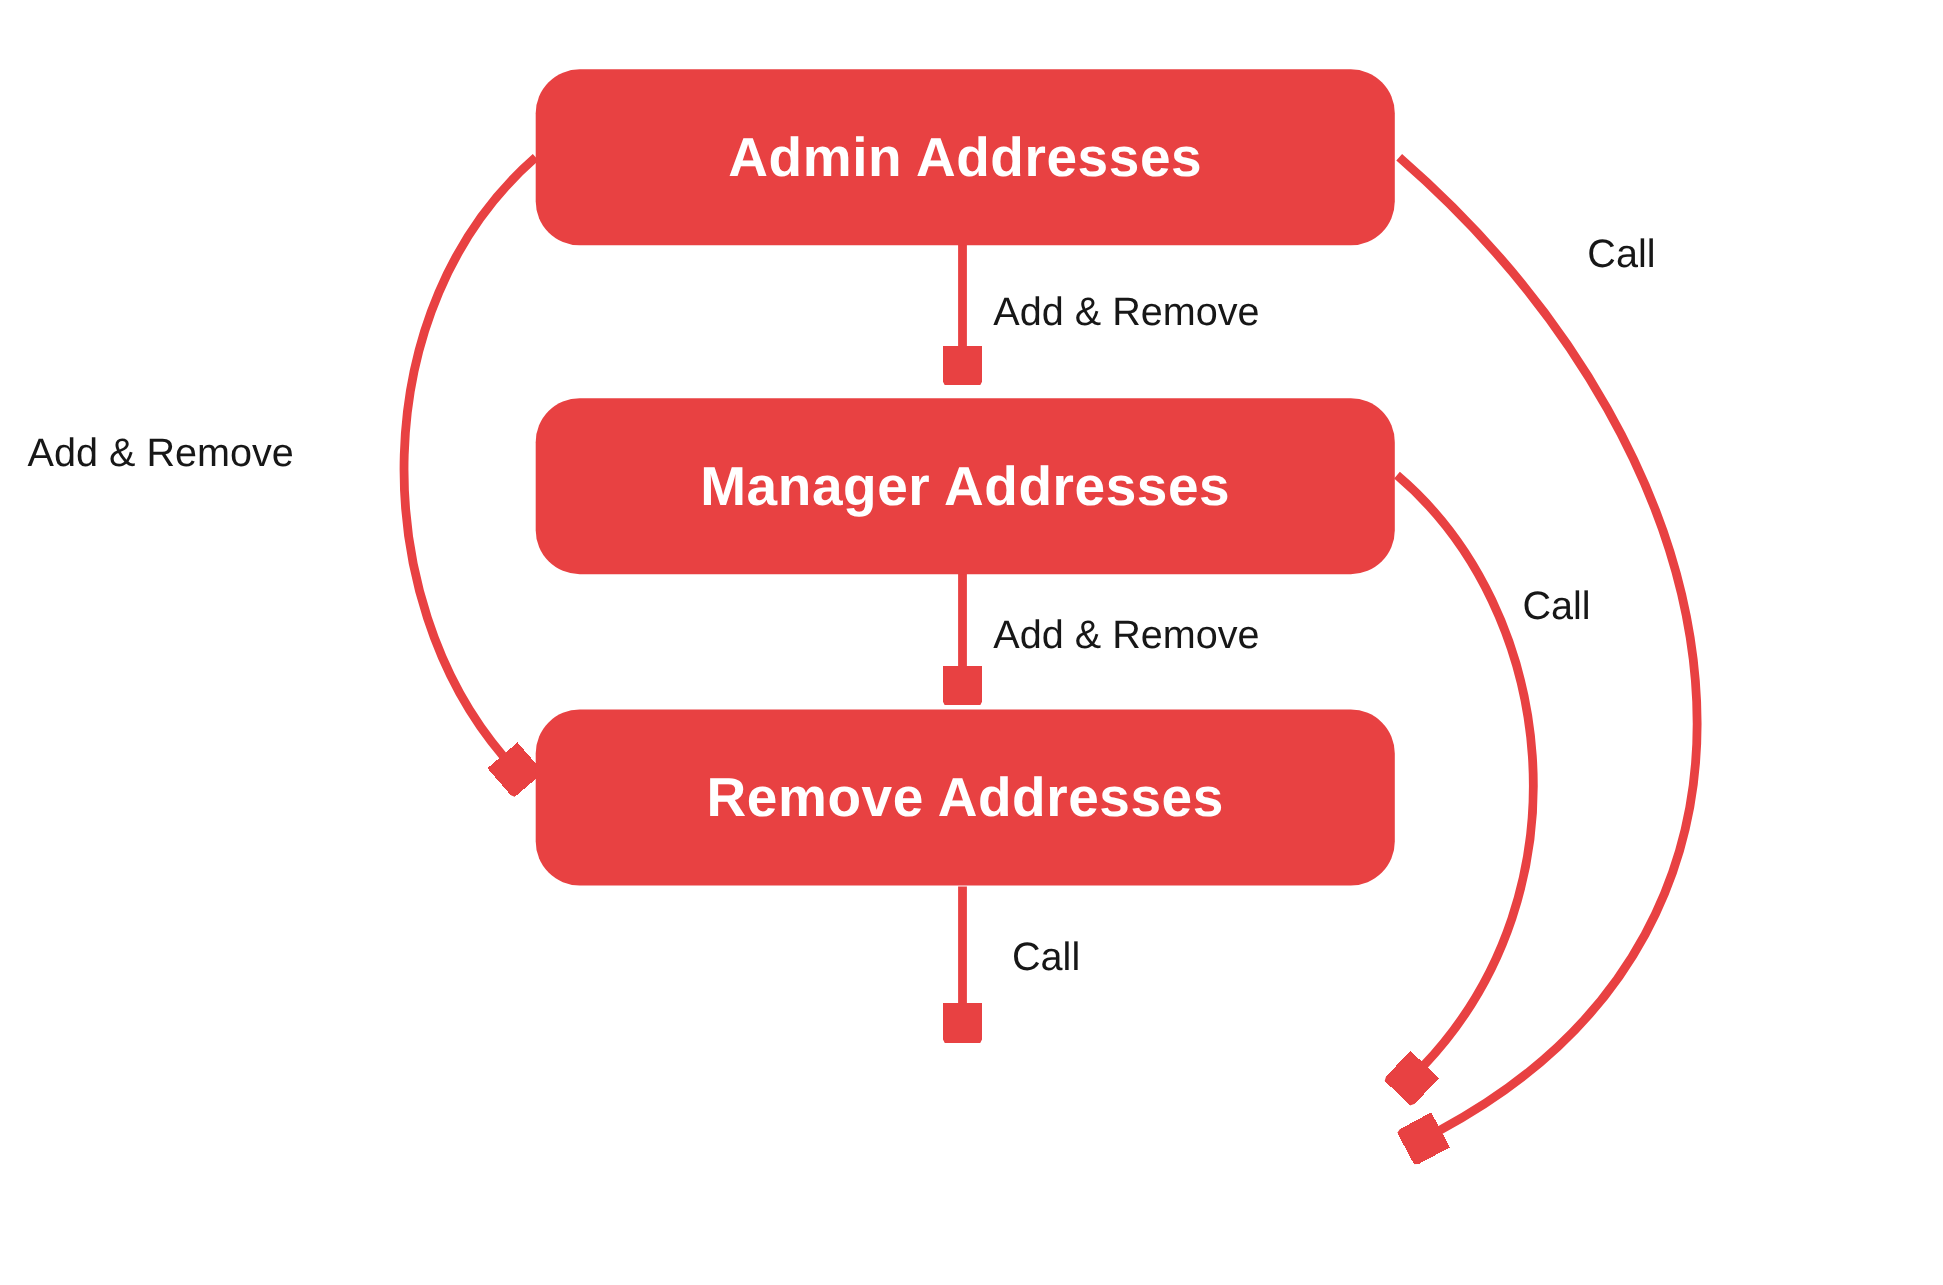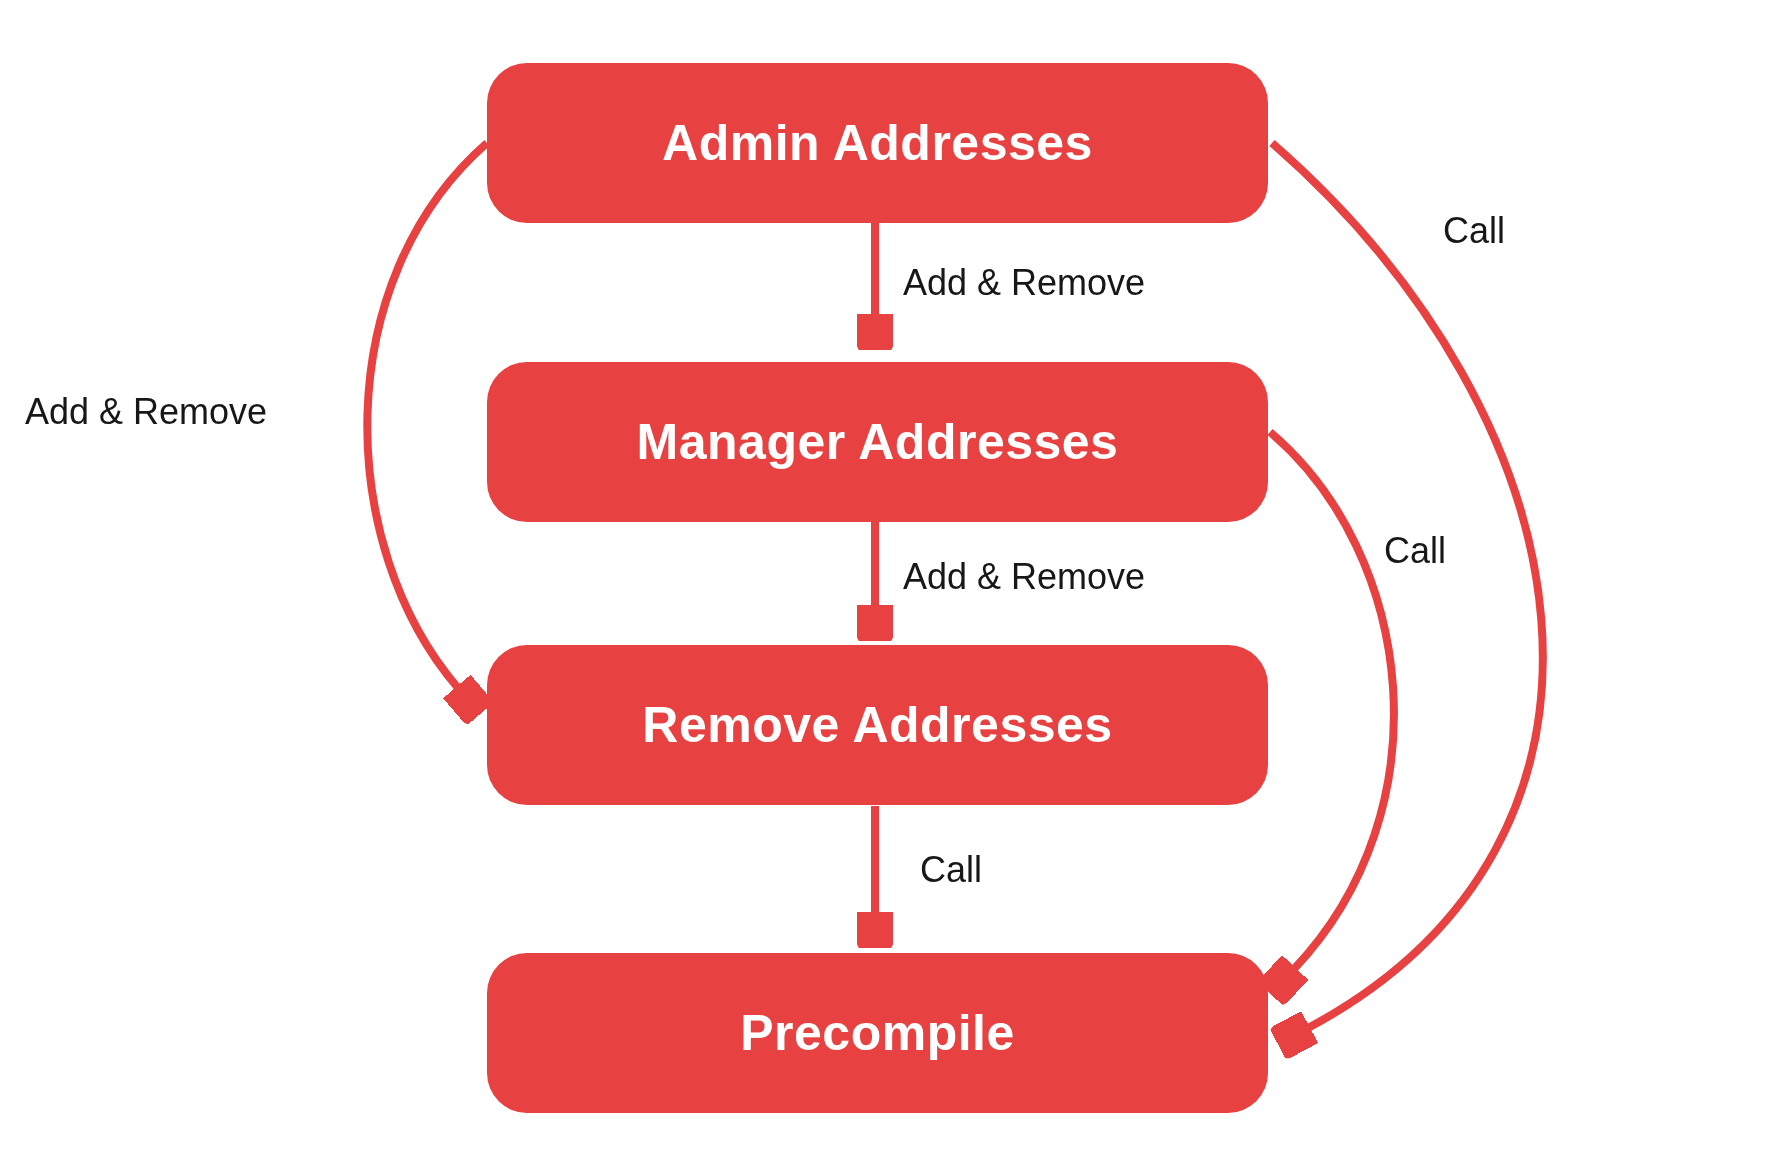--- a/index.html
+++ b/index.html
@@ -91,23 +91,20 @@
   </div>
 
   <div class="node node-manager">
     <span>Manager Addresses</span>
   </div>
 
   <div class="node node-enabled">
     <span>Remove Addresses</span>
   </div>
 
-  <div class="node node-precompile">
-    <span>Precompile</span>
-  </div>
 
   <div class="edge-label label-admin-manager">Add &amp; Remove</div>
 
   <div class="edge-label label-manager-enabled">Add &amp; Remove</div>
 
   <div class="edge-label label-enabled-precomp">Call</div>
 
   <div class="edge-label label-admin-enabled">Add &amp; Remove</div>
 
   <div class="edge-label label-manager-precomp">Call</div>

